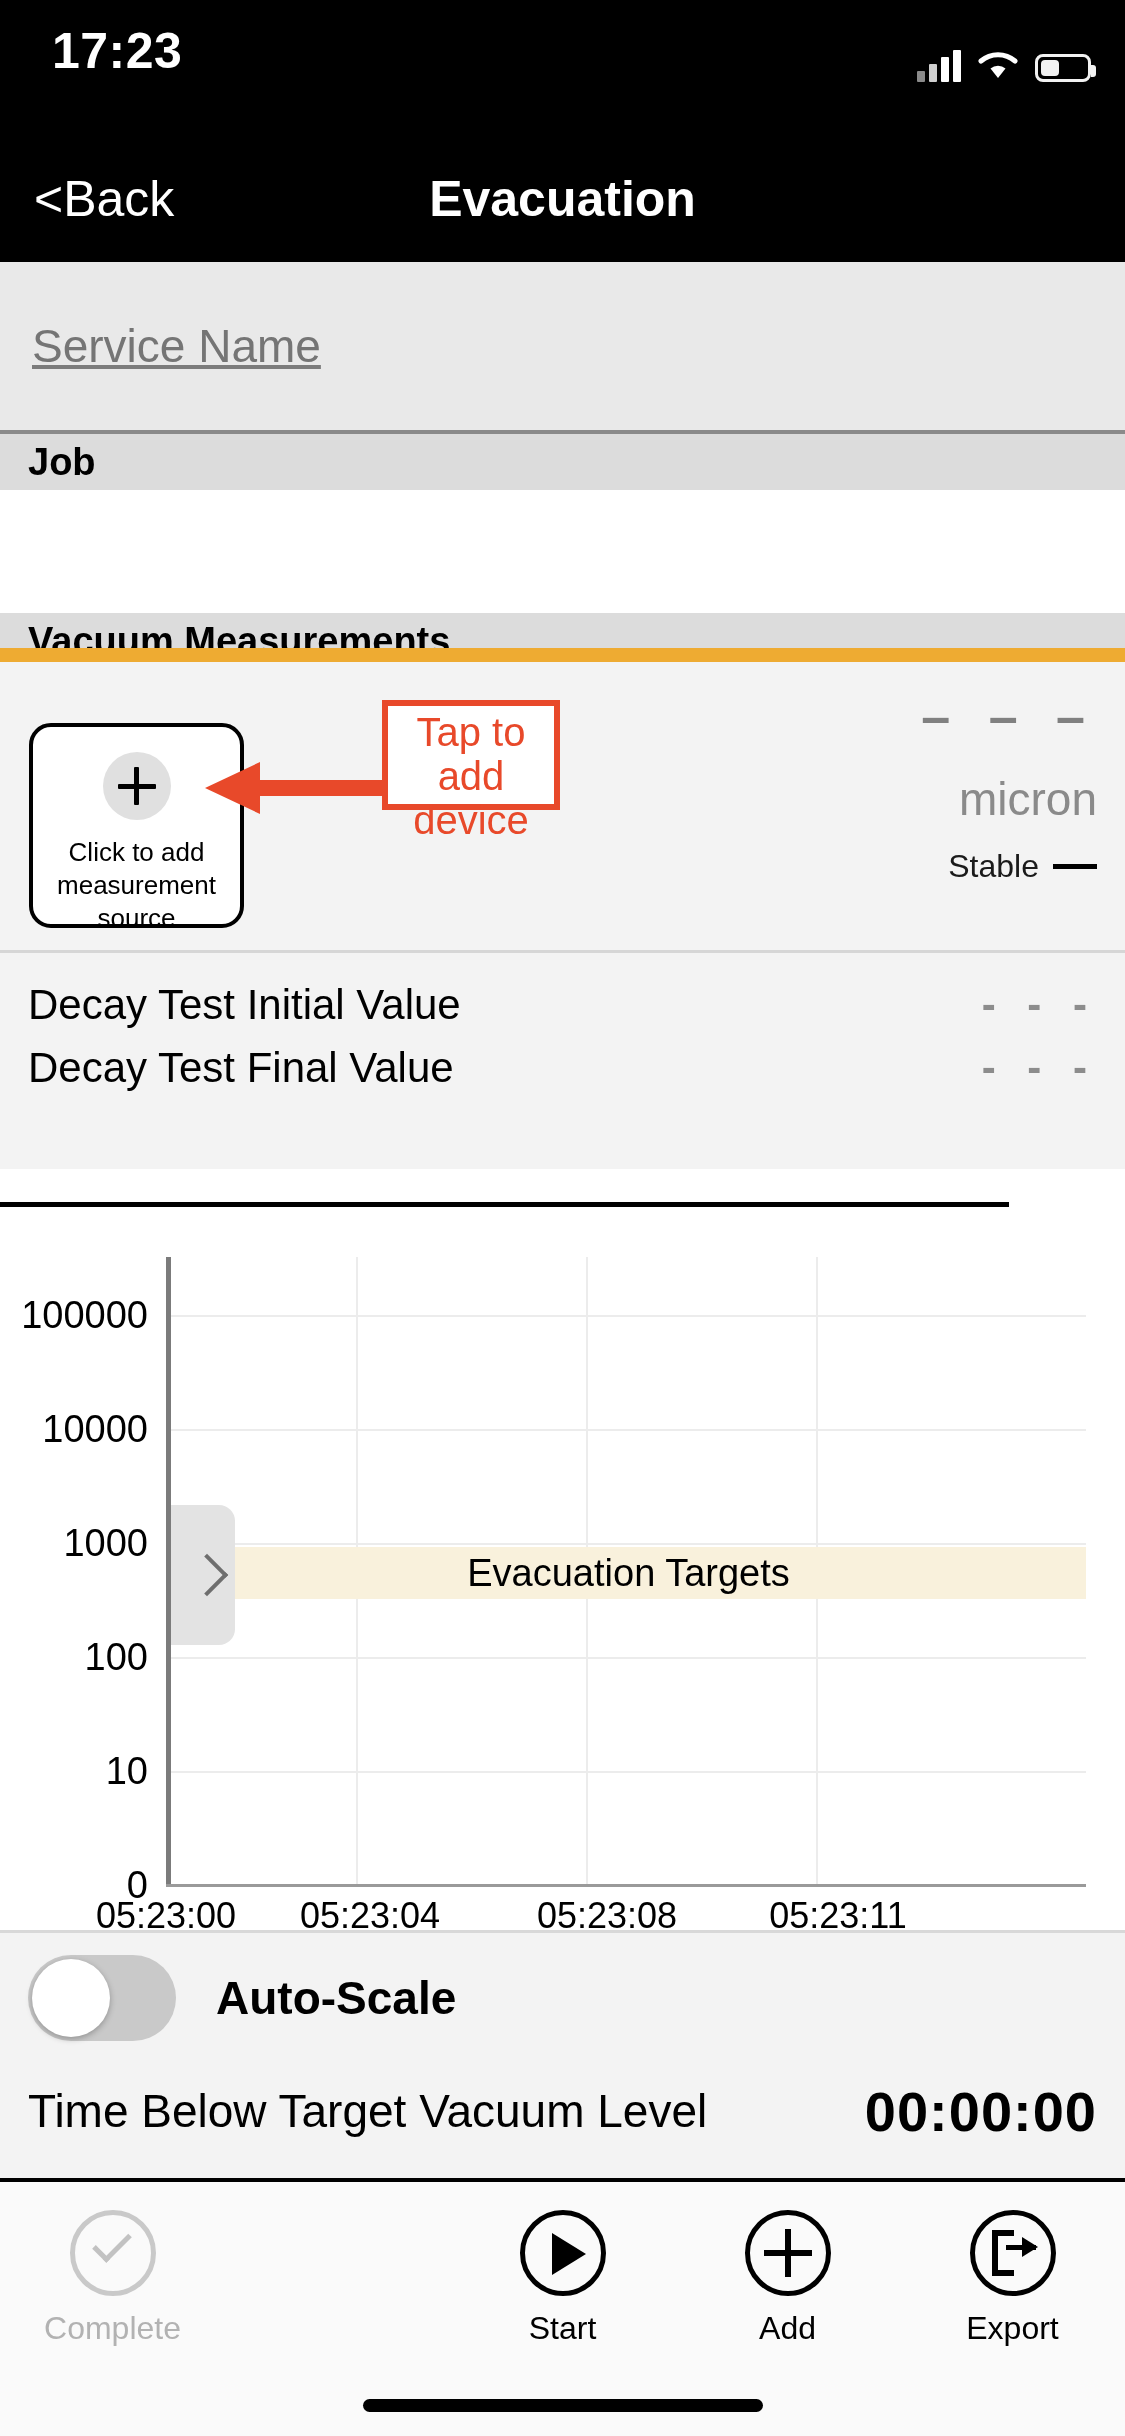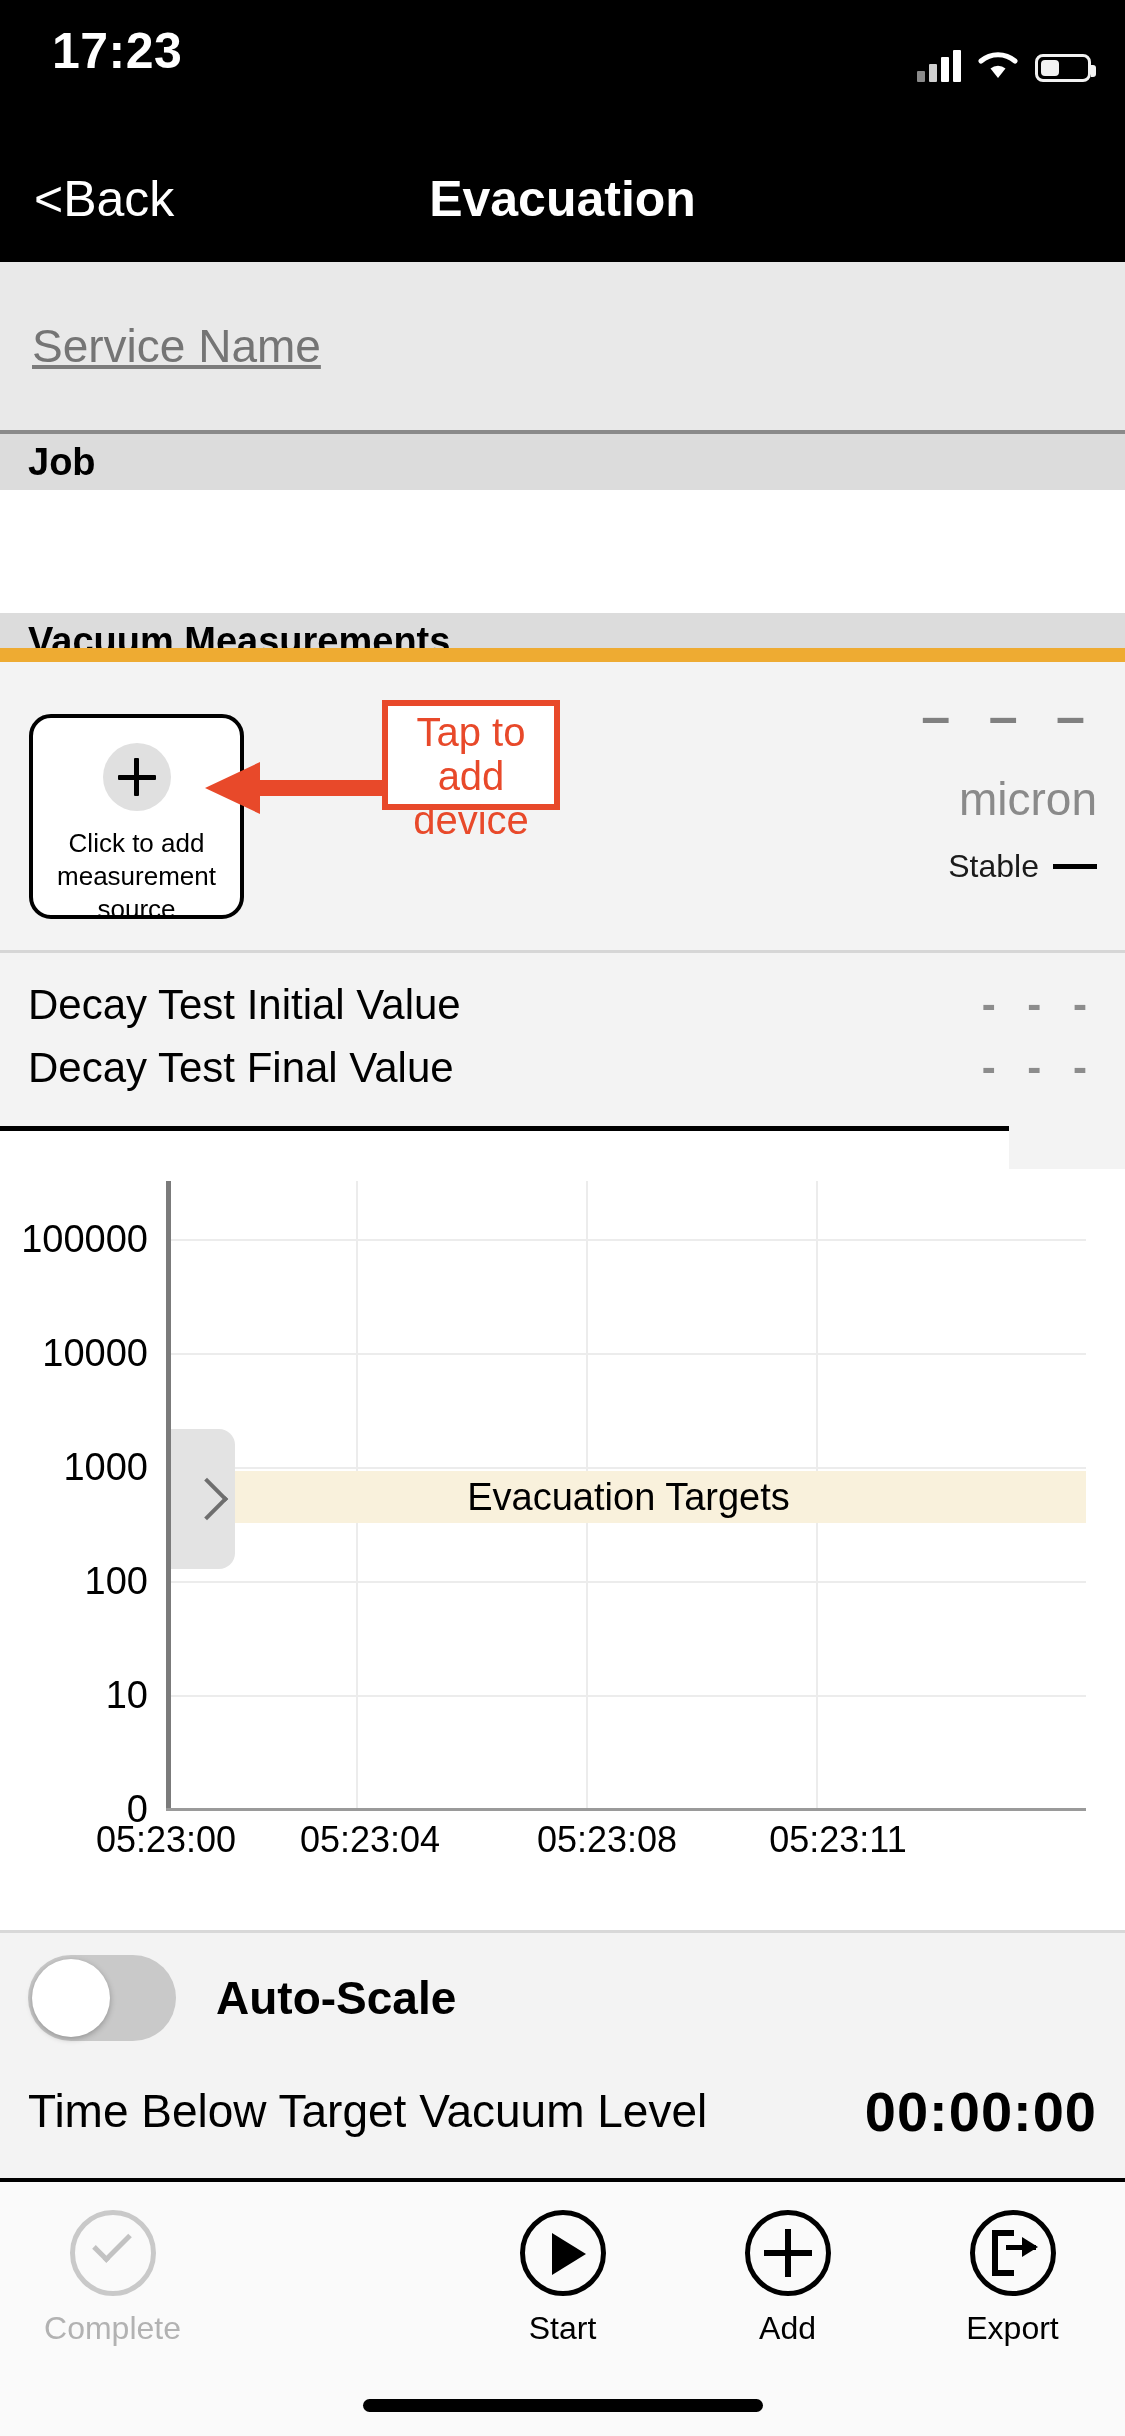--- a/index.html
+++ b/index.html
@@ -106,21 +106,21 @@
   
   .orange-bar{
     position:absolute; left:0; top:648px; width:1125px; height:14px;
     background:#eeab32;
   }
   .vac-area{
     position:absolute; left:0; top:662px; width:1125px; height:288px;
     background:#f3f3f3;
   }
   .src-card{
-    position:absolute; left:29px; top:52px; width:215px; height:205px;
+    position:absolute; left:29px; top:61px; width:215px; height:205px;
     background:#fff; border:4px solid #000; border-radius:22px;
     display:flex; flex-direction:column; align-items:center;
     cursor:pointer;
   }
   .src-card .plus-circle{ margin-top:25px; width:68px; height:68px; }
   .src-card .plus-circle::before{ top:15px; height:38px; }
   .src-card .plus-circle::after{ left:15px; width:38px; }
   .src-label{
     margin-top:16px; font-size:26px; line-height:1.26; text-align:center;
     color:#000; width:205px;
@@ -157,21 +157,21 @@
   .decay-row .val-dash{
     font-size:42px; color:#8c8c8c; letter-spacing:10px; font-weight:700;
   }
   .decay-row .val-text{ font-size:48px; color:#8c8c8c; font-weight:400; }
   .dr1{ top:22px; }
   .dr2{ top:85px; }
   .dr3{ top:148px; }
 
   
   .chart-wrap{
-    position:absolute; left:0; top:1126px; width:1009px; height:761px;
+    position:absolute; left:0; top:1202px; width:1009px; height:761px;
     background:#fff; border-top:5px solid #000;
   }
   .plot{
     position:absolute; left:166px; top:50px; width:920px; height:630px;
   }
   .plot .axis-y{
     position:absolute; left:0; top:0; bottom:0; width:5px; background:#7b7b7b;
   }
   .plot .axis-x{
     position:absolute; left:0; right:0; bottom:0; height:3px; background:#9a9a9a;

